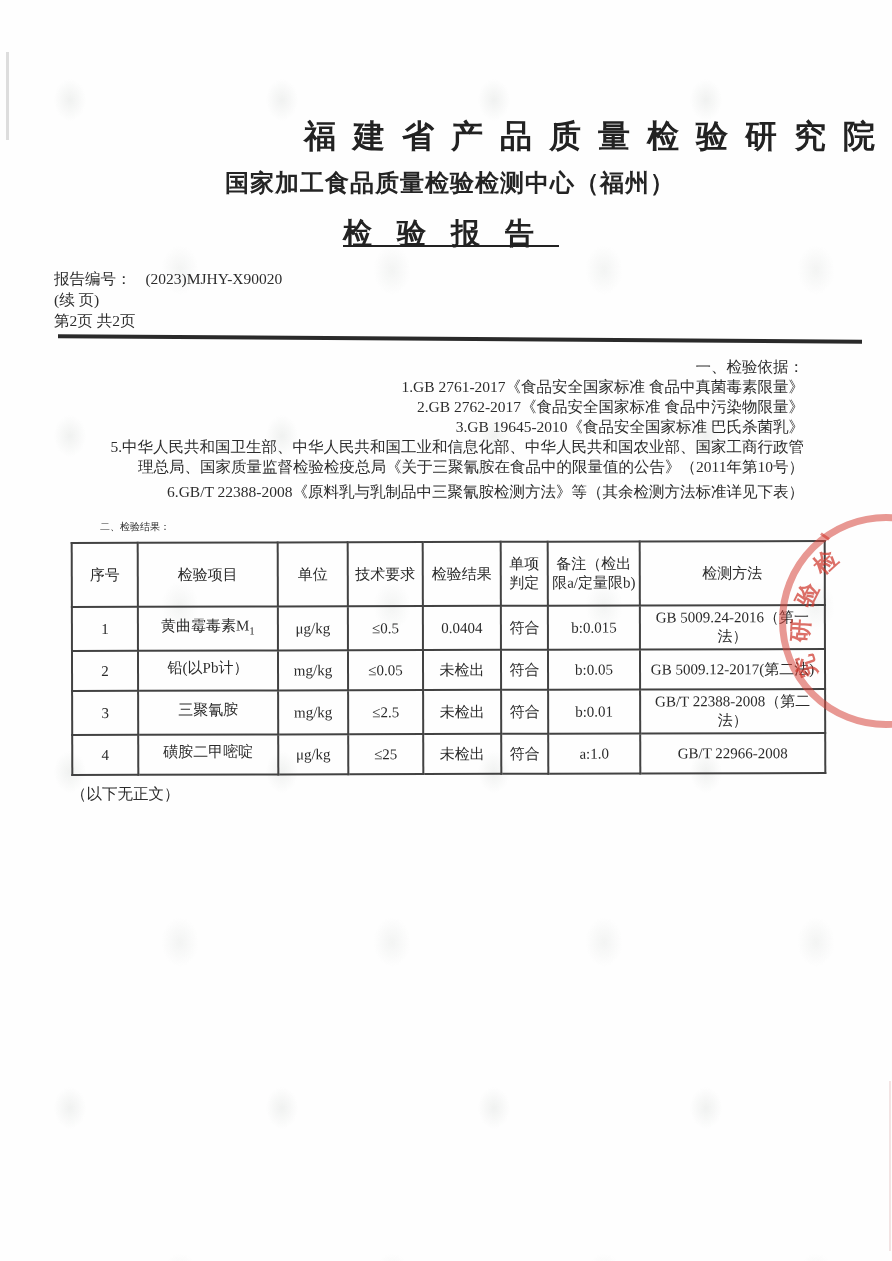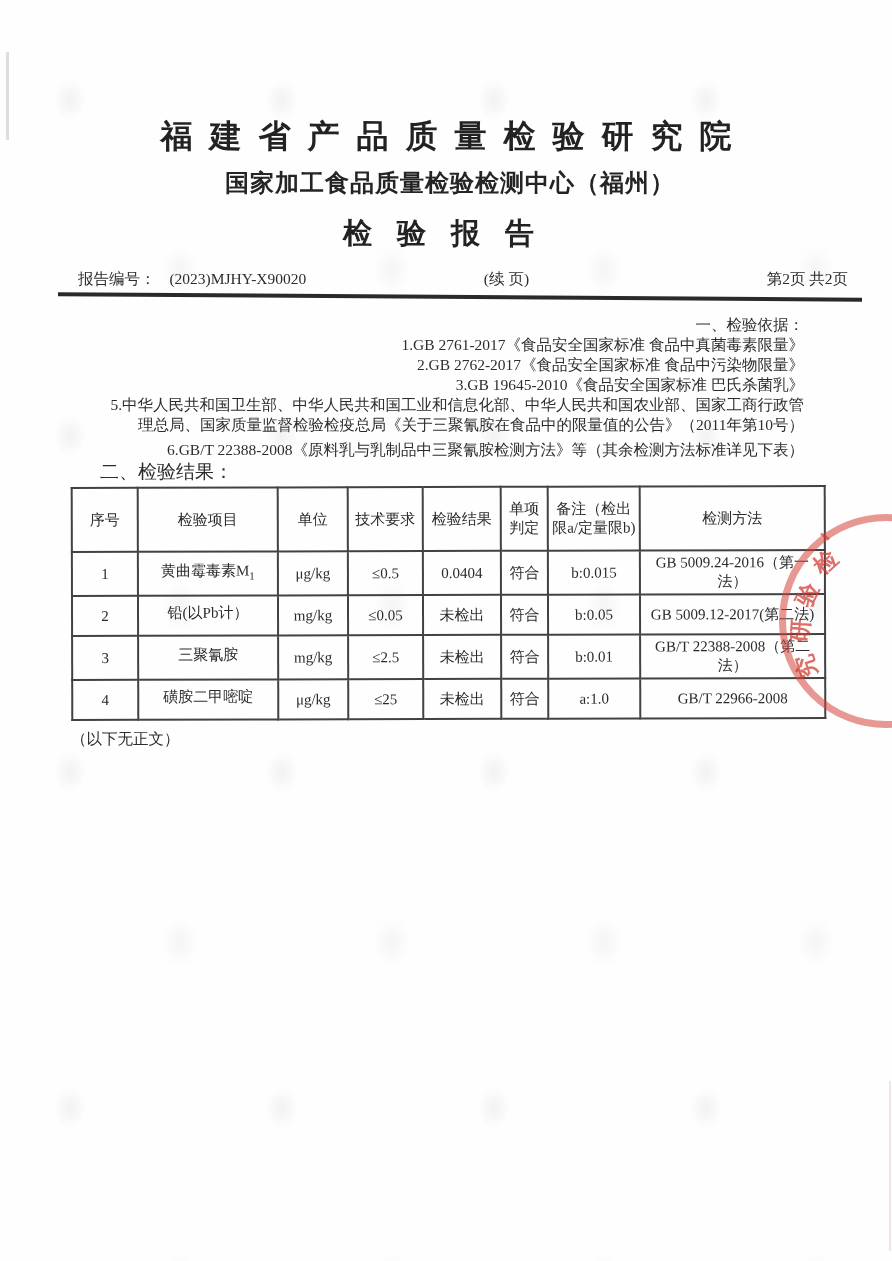--- a/index.html
+++ b/index.html
@@ -23,46 +23,48 @@
     position:absolute; left:6px; top:52px; width:3px; height:88px;
     background:#cfcfcf; opacity:.7;
   }
   .edge-mark-right {
     position:absolute; right:1px; bottom:10px; width:2px; height:170px;
     background:#f0dcdc; opacity:.8;
   }
   
   .org-title {
     margin:118px 0 0 0;
-    text-align:center;
+    text-align:right;
     font-size:32px; font-weight:bold;
     letter-spacing:17px; padding-left:17px;
     line-height:1.15;
     color:#222;
   }
   .center-title {
     margin:12px 0 0 0;
     text-align:center;
     font-size:24px; font-weight:bold;
     letter-spacing:1px; padding-left:8px;
     color:#242424;
   }
   .report-title {
     margin:15px 0 0 0;
     text-align:center;
     font-size:29px; font-weight:bold;
     letter-spacing:25px; padding-left:10px;
     color:#222;
+    text-decoration:underline;
   }
   
   .meta-row {
-    margin:15px 44px 0 78px;
-    display:flex; align-items:flex-end;
+    margin:15px 44px 0 54px;
+    display:flex; align-items:flex-start;
     font-size:15.5px;
     color:#2c2c2c;
+    flex-direction:column;
   }
   .meta-left { flex:0 0 auto; }
   .meta-no { margin-left:10px; font-family:"Liberation Serif","DejaVu Serif",serif; }
   .meta-center { flex:1 1 auto; text-align:center; padding-right:60px; }
   .meta-right { flex:0 0 auto; }
   .rule {
     margin:5px 30px 0 58px;
     height:4px; background:#2a2a2a;
     transform:rotate(0.4deg);
   }
@@ -70,22 +72,22 @@
   .basis {
     margin:16px 88px 0 100px;
     font-size:15.5px; line-height:20px;
     color:#2c2c2c;
     text-align:right;
   }
   .basis p { margin:0; }
   .basis .heading { text-indent:36px; }
   .basis .item6 { margin-top:5px; }
   .results-heading {
-    margin:2px 0 0 100px;
-    font-size:19px; line-height:20px;
+    margin:15px 0 0 100px;
+    font-size:10px; line-height:20px;
     color:#2c2c2c;
   }
   
   table.results {
     margin:4px 0 0 71px;
     width:753px;
     border-collapse:collapse;
     table-layout:fixed;
     transform:rotate(-0.15deg);
     font-size:15px;

